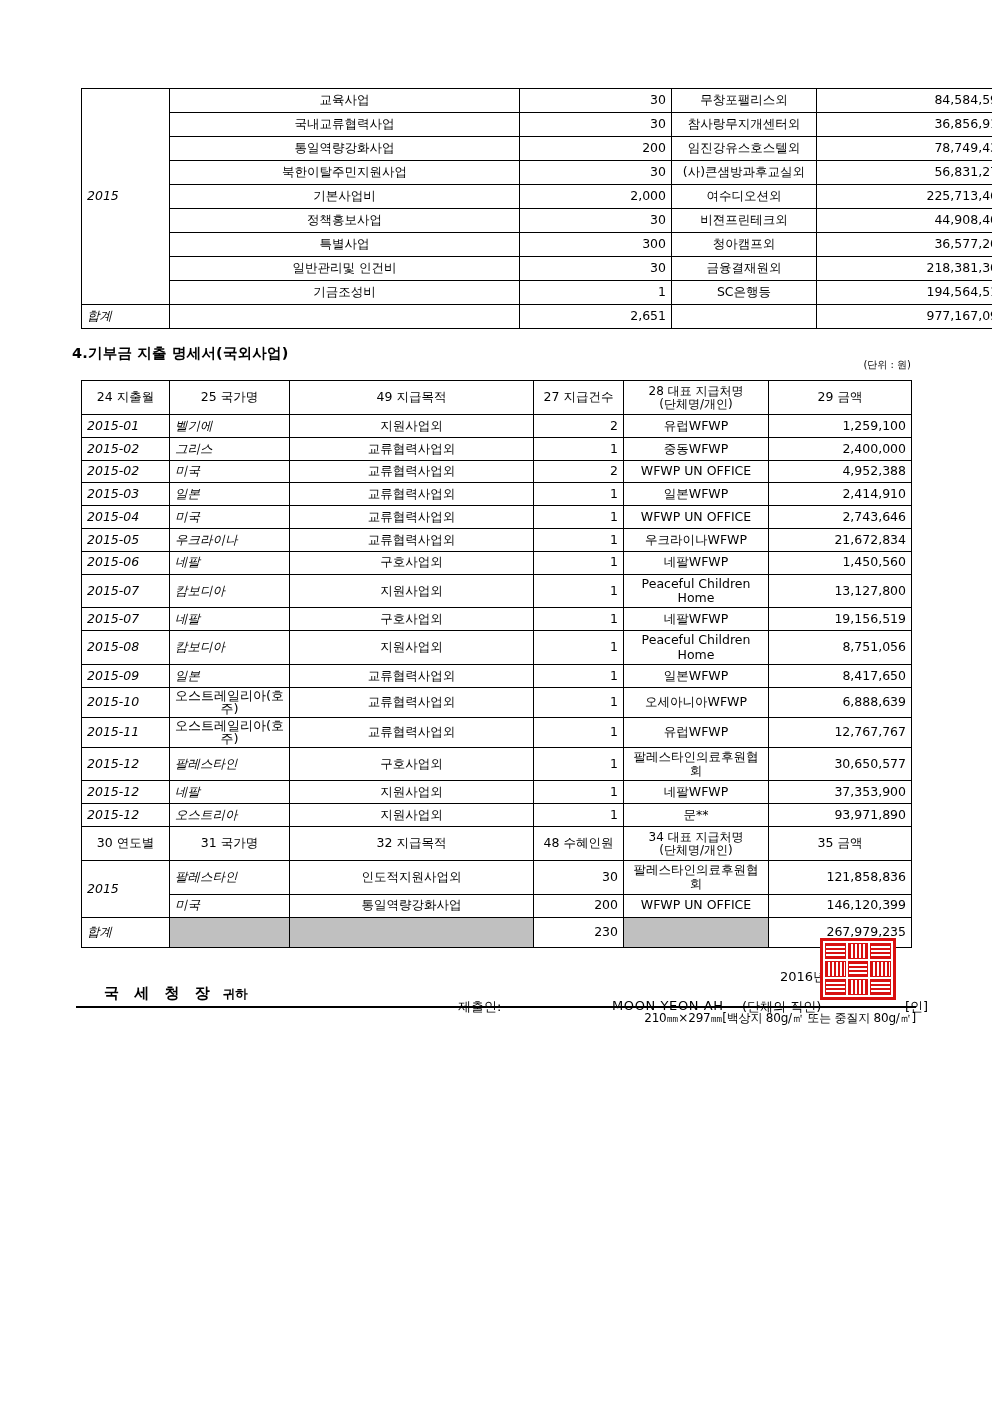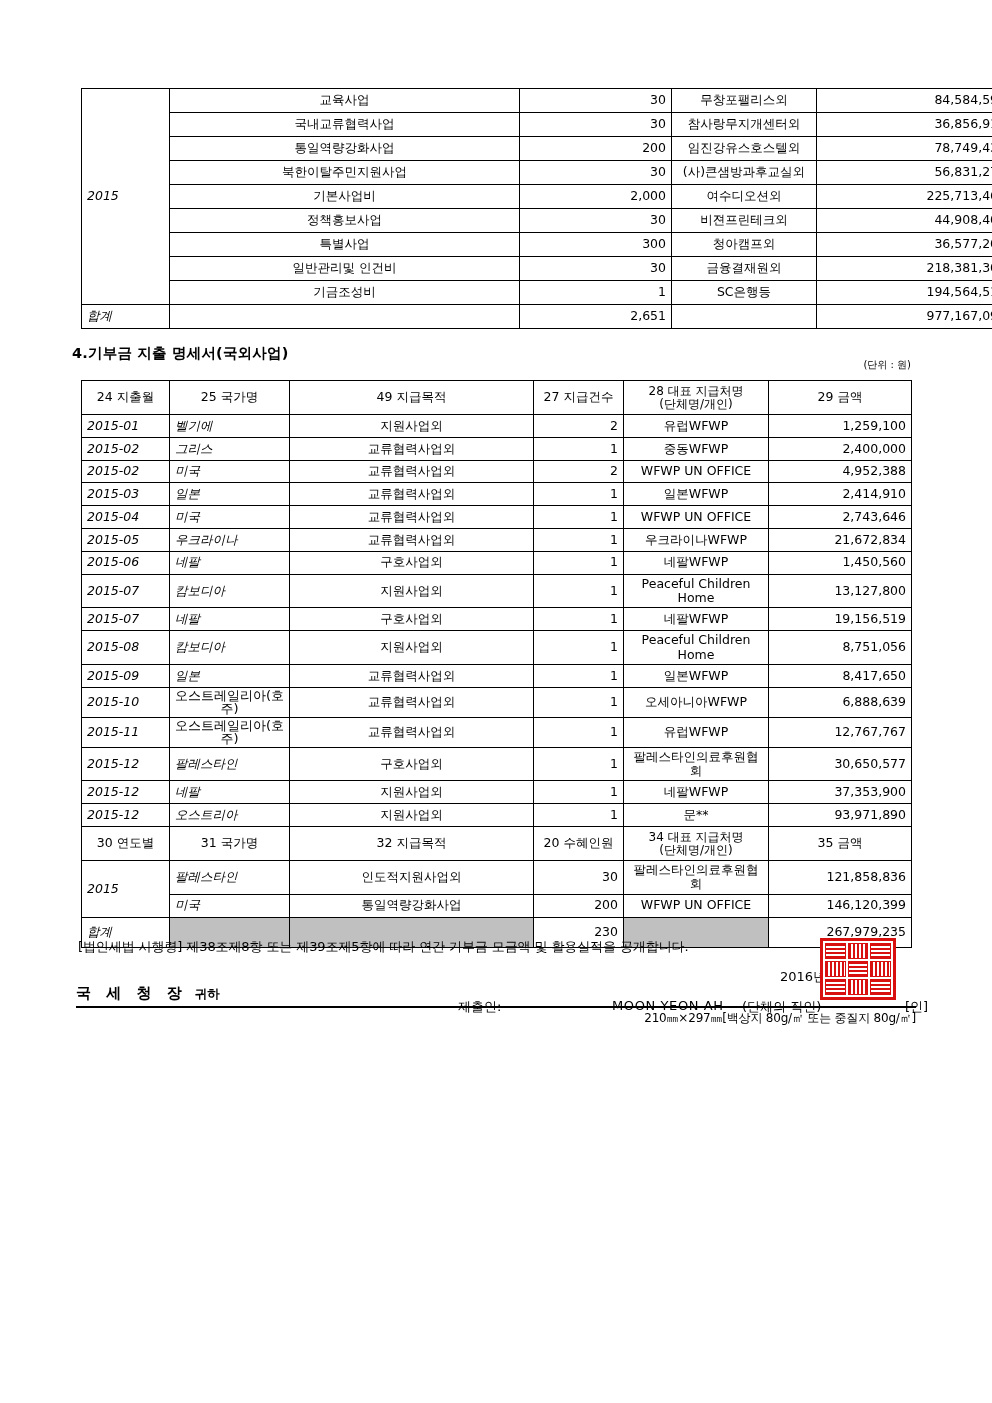--- a/index.html
+++ b/index.html
@@ -164,21 +164,21 @@
       );
   }
 
   .addressee {
     position: absolute;
     left: 76px;
     top: 984px;
     font-size: 15px;
     font-weight: bold;
   }
-  .addressee .big { letter-spacing: 5px; }
+  .addressee .big { letter-spacing: 5px; margin-left: 28px; }
   .addressee .small { font-size: 12.5px; font-weight: bold; letter-spacing: 0; margin-left: 8px; }
 
   .footer-rule {
     position: absolute;
     left: 76px;
     top: 1006px;
     width: 840px;
     height: 2px;
     background: #000;
   }
@@ -423,21 +423,21 @@
         <td class="c-left">지원사업외</td>
         <td class="c-right">1</td>
         <td class="c-left">문**</td>
         <td class="c-right">93,971,890</td>
       </tr>
 
       <tr>
         <td class="hdr">30 연도별</td>
         <td class="hdr">31 국가명</td>
         <td class="hdr">32 지급목적</td>
-        <td class="hdr">20 수혜인원</td>
+        <td class="hdr">48 수혜인원</td>
         <td class="hdr twoline">
           <span>34 대표 지급처명</span><br>
           <span>(단체명/개인)</span>
         </td>
         <td class="hdr">35 금액</td>
       </tr>
 
       <tr>
         <td class="c-center" rowspan="2">2015</td>
         <td class="c-center">팔레스타인</td>
@@ -458,21 +458,20 @@
         <td class="c-center thick-bottom tall2">합계</td>
         <td class="shaded thick-bottom tall2"></td>
         <td class="shaded thick-bottom tall2"></td>
         <td class="c-right thick-bottom tall2">230</td>
         <td class="shaded thick-bottom tall2"></td>
         <td class="c-right thick-bottom tall2">267,979,235</td>
       </tr>
     </tbody>
   </table>
 
-  <div class="legal-note">[법인세법 시행령] 제38조제8항 또는 제39조제5항에 따라 연간 기부금 모금액 및 활용실적을 공개합니다.</div>
 
   <div class="date-line">2016년</div>
 
   <div class="submit-row">
     <span class="submit-label">제출인:</span>
     <span class="submit-name">MOON YEON AH</span>
     <span class="submit-role">(단체의 직인)</span>
     <span class="submit-seal">[인]</span>
   </div>
 

